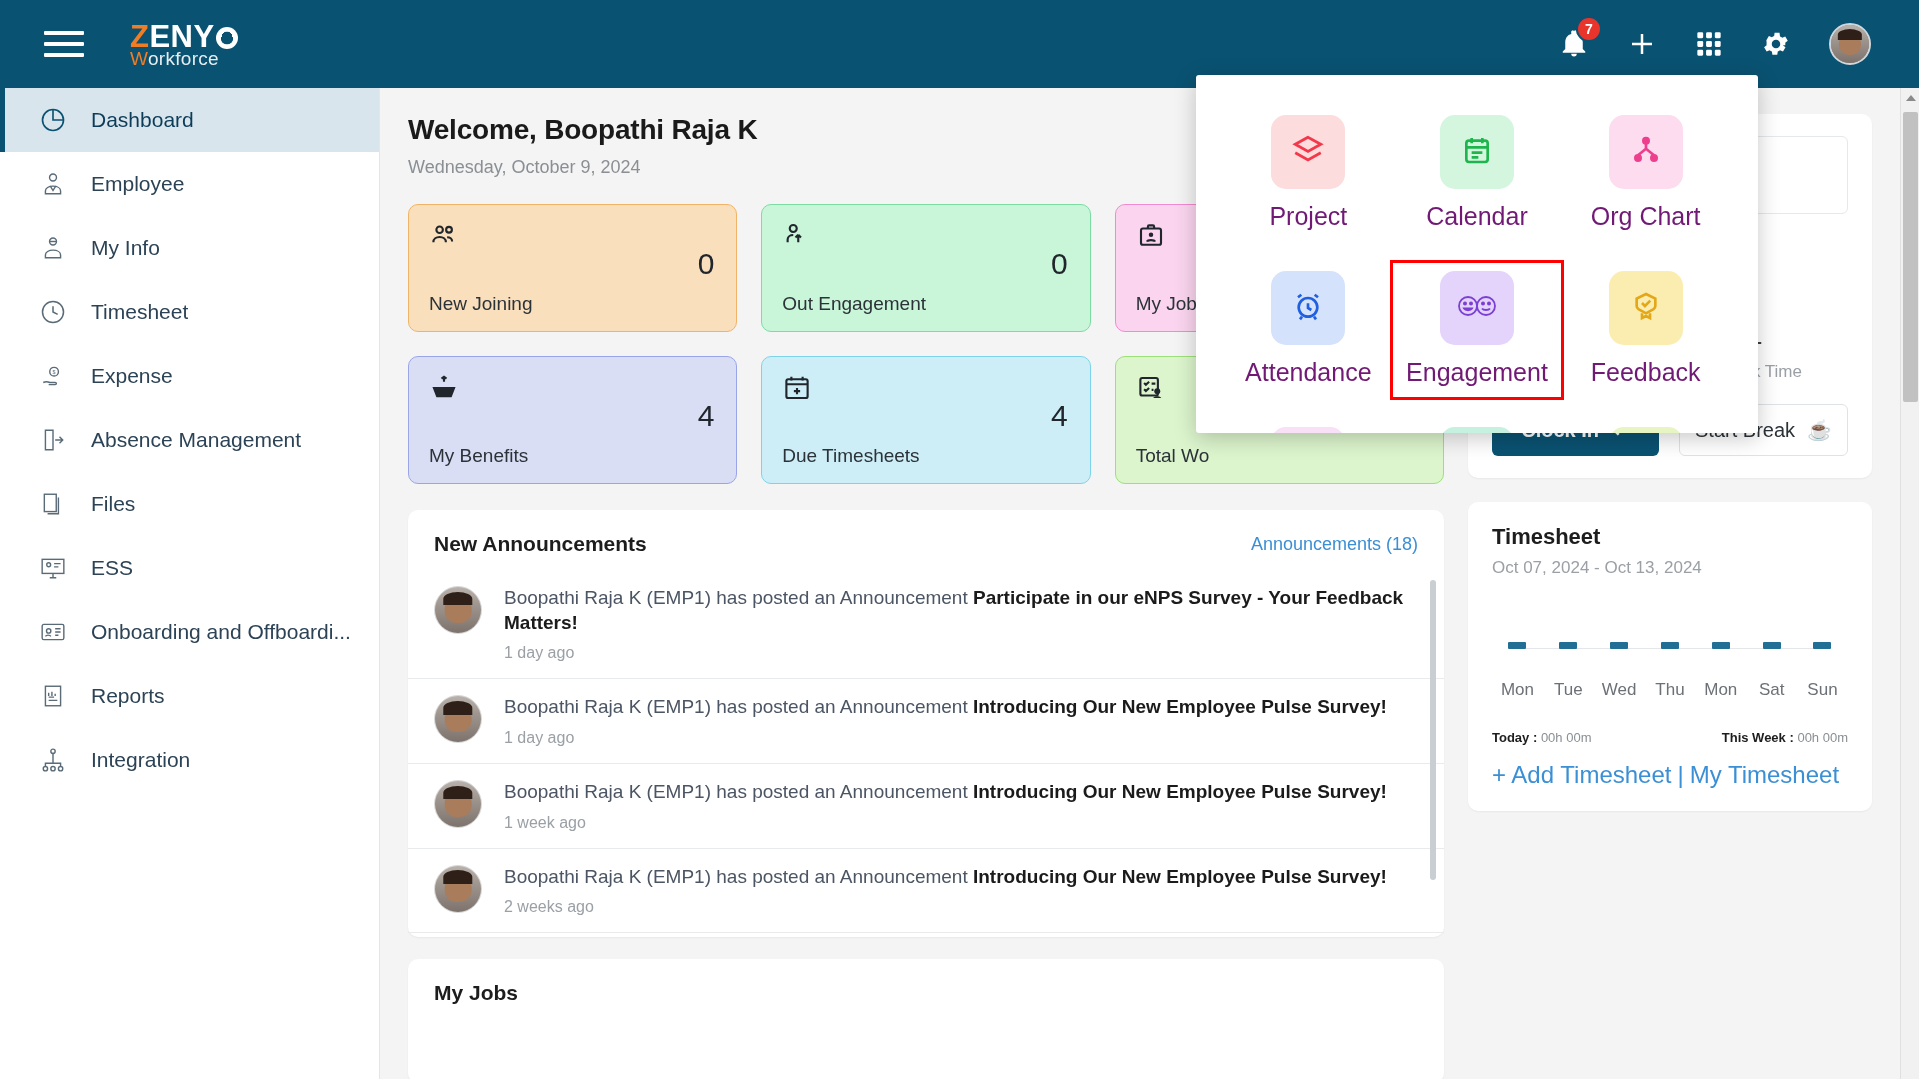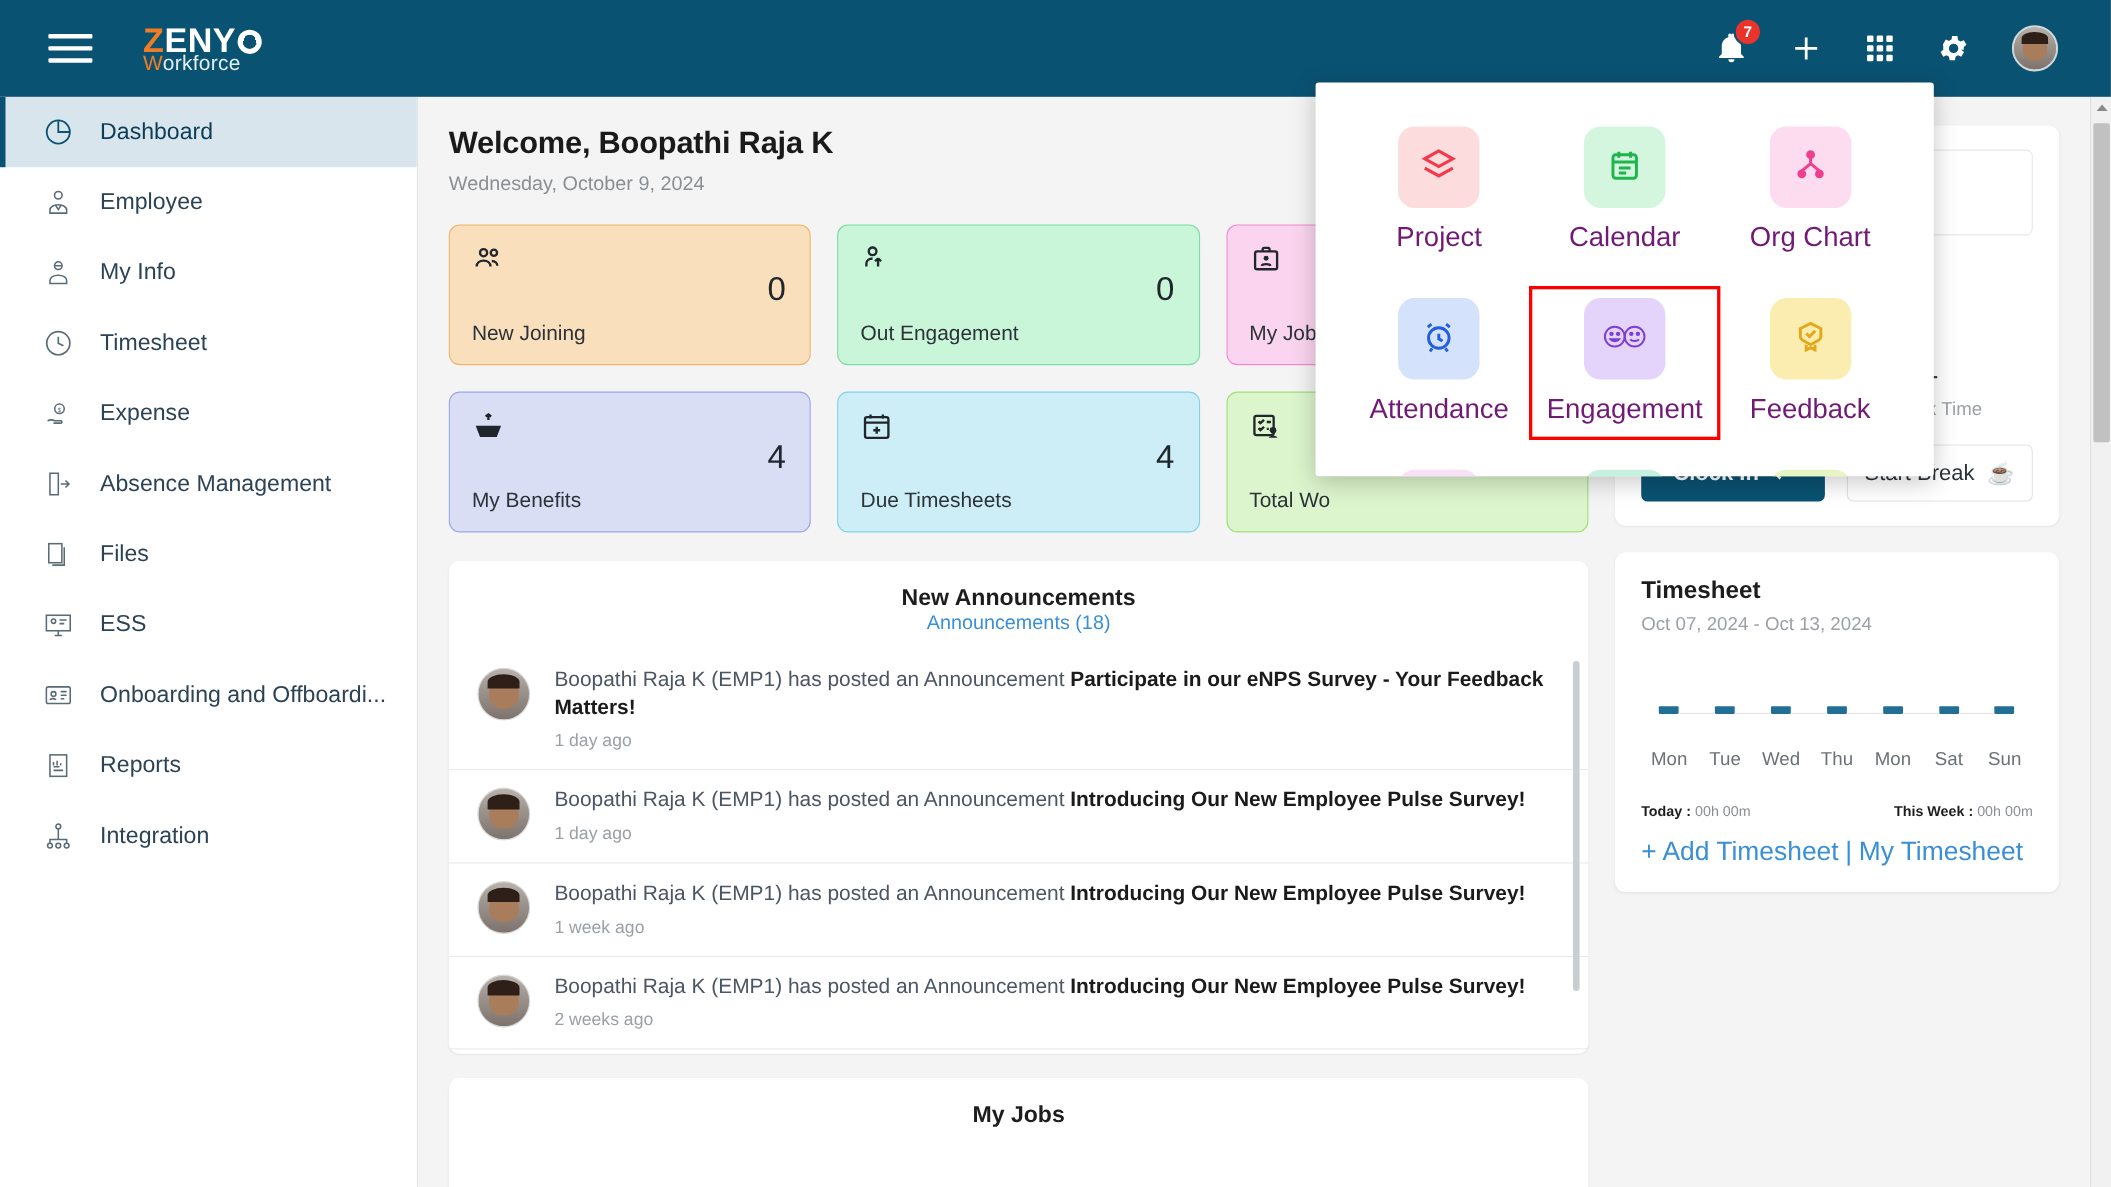--- a/index.html
+++ b/index.html
@@ -88,21 +88,21 @@
     border-radius:10px; height:128px; padding:16px 20px; position:relative;
     display:flex; flex-direction:column; justify-content:space-between; cursor:pointer;
   }
   .stat-ico { font-size:0; color:#20262c; }
   .stat-label { font-size:19px; color:#2b3238; }
   .stat-val { position:absolute; right:22px; top:42px; font-size:30px; color:#20262c; }
 
   .panel { background:#fff; border-radius:10px; margin-top:26px; padding:0 0 4px 0;
            box-shadow:0 1px 2px rgba(0,0,0,.05); }
   .panel-head { display:flex; align-items:center; justify-content:space-between;
-                padding:22px 26px 14px 26px;flex-direction:column; }
+                padding:22px 26px 14px 26px; }
   .panel-title { font-size:21px; font-weight:bold; color:#1d1d1d; }
   .panel-link { font-size:18px; color:#3b8fd4; cursor:pointer; }
 
   .ann-list { position:relative; }
   .ann-item { display:flex; gap:22px; padding:16px 30px 16px 26px; border-bottom:1px solid #e8eaec; }
   .ann-item:last-child { border-bottom:none; }
   .ann-av { width:48px; height:48px; border-radius:50%; overflow:hidden; flex:0 0 48px;
             border:1px solid #d8d8d8; background:#ddd; }
   .ann-body { font-size:19px; line-height:1.3; color:#4b5563; }
   .ann-body b { color:#1b1b1b; }

